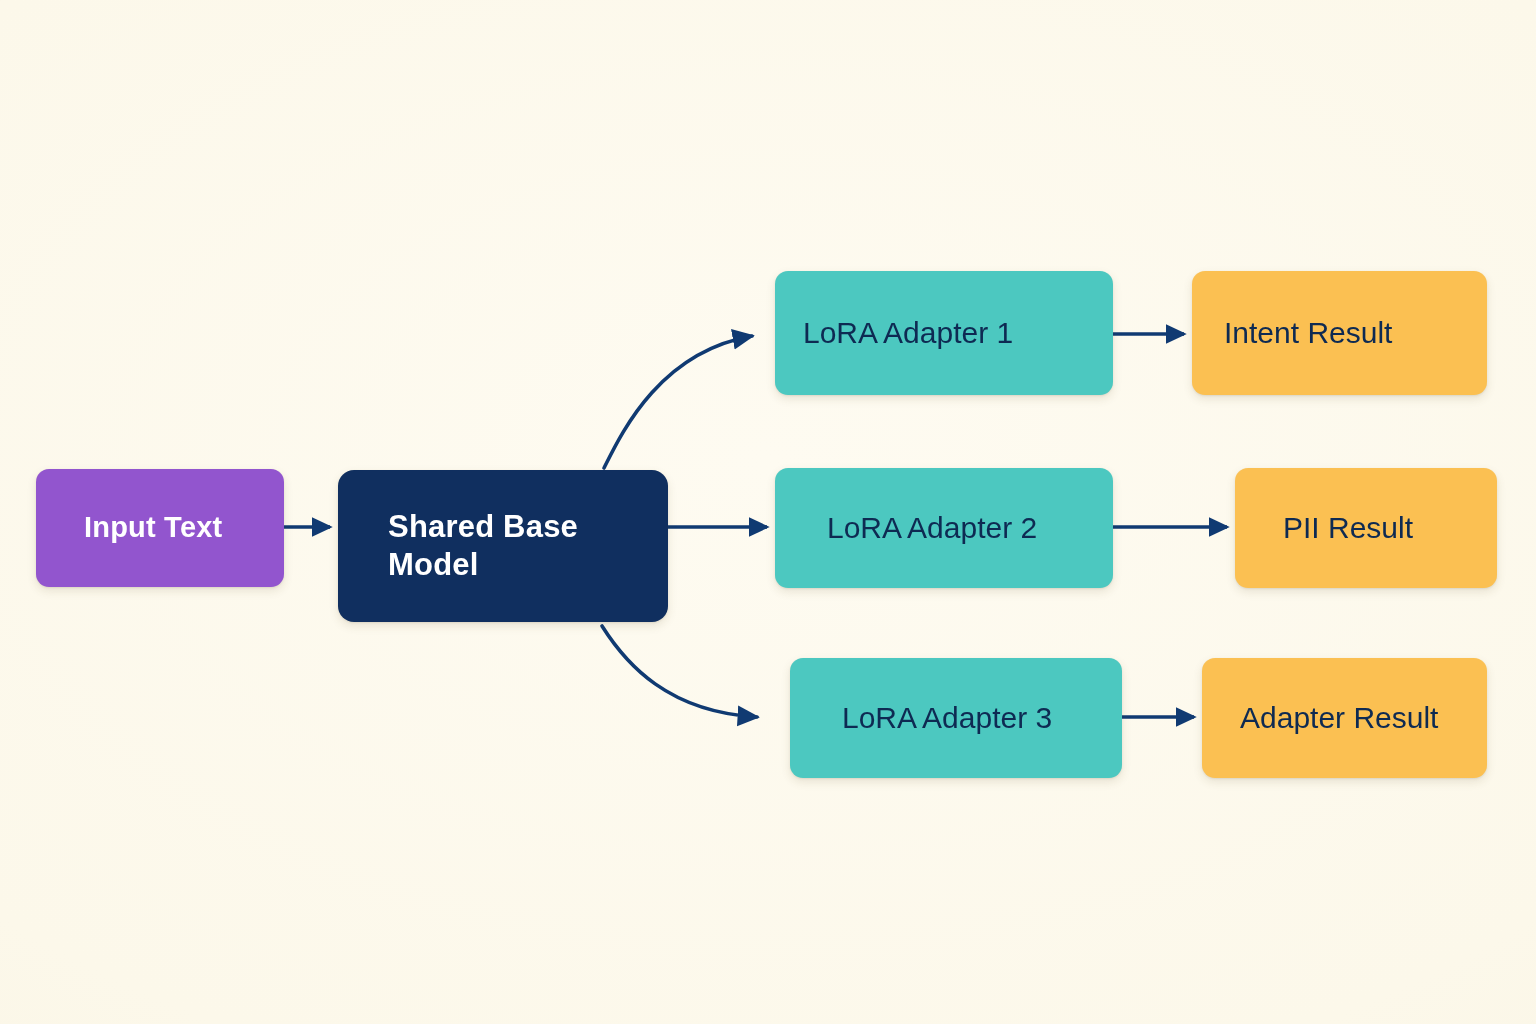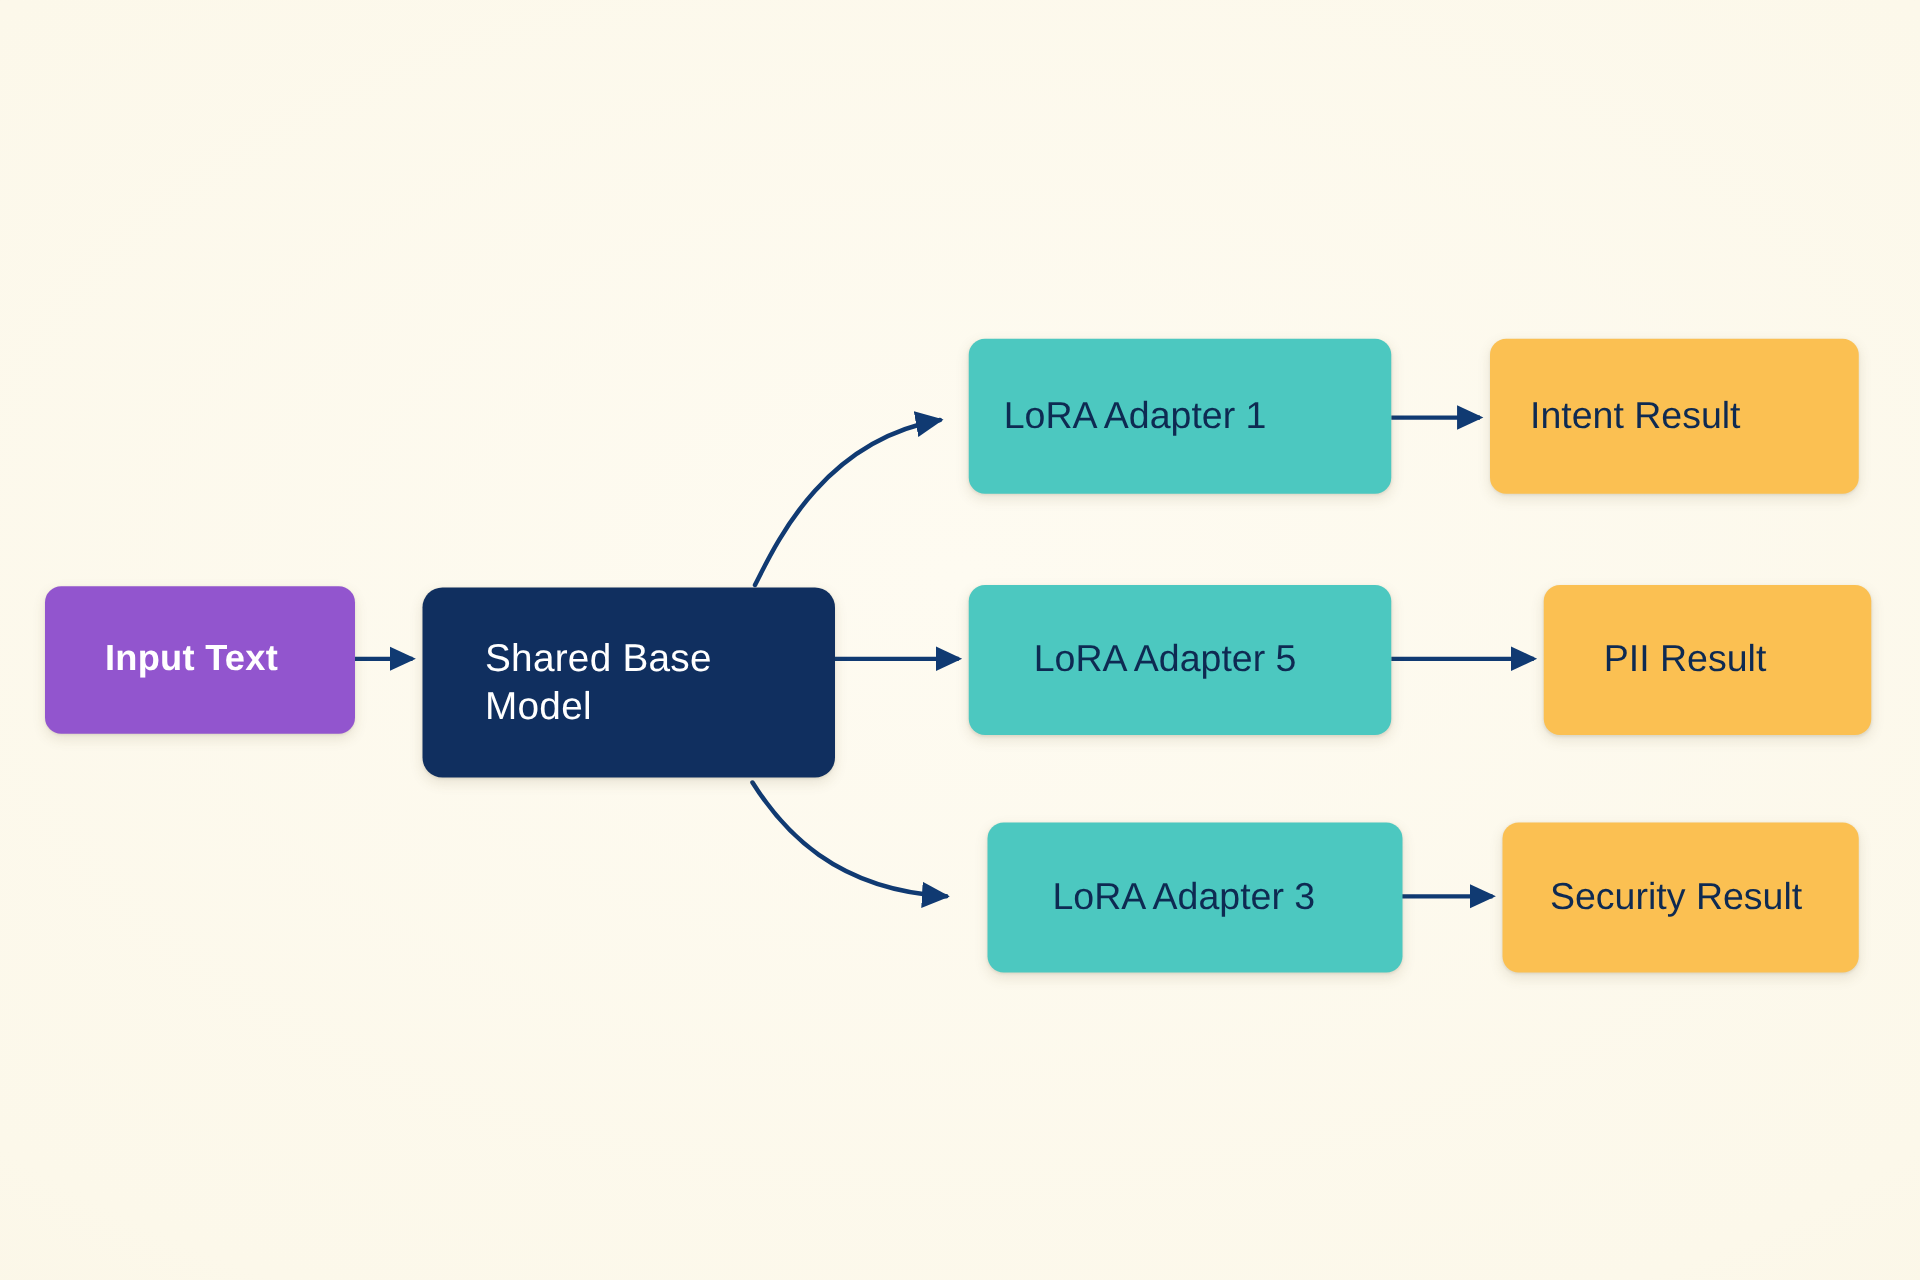--- a/index.html
+++ b/index.html
@@ -74,21 +74,21 @@
     background: #FBC052;
     color: #0E2A52;
     border-radius: 13px;
   }
 
   
   #node-input          { left:36px;   top:469px; width:248px; height:118px;
                           padding-left:48px; font-size:29px; font-weight:600;
                           letter-spacing:.2px; }
   #node-base           { left:338px;  top:470px; width:330px; height:152px;
-                          padding-left:50px; font-size:31px; font-weight:400;
+                          padding-left:50px; font-size:31px; font-weight:700;
                           letter-spacing:.2px; }
   #node-adapter-1      { left:775px;  top:271px; width:338px; height:124px;
                           padding-left:28px; font-size:30px; font-weight:500; }
   #node-adapter-2      { left:775px;  top:468px; width:338px; height:120px;
                           padding-left:52px; font-size:30px; font-weight:500; }
   #node-adapter-3      { left:778px;  top:658px; width:332px; height:120px;
                           padding-left:52px; font-size:30px; font-weight:500;margin-left:12px; }
   #node-result-1       { left:1192px; top:271px; width:295px; height:124px;
                           padding-left:32px; font-size:30px; font-weight:500; }
   #node-result-2       { left:1235px; top:468px; width:262px; height:120px;
@@ -130,30 +130,30 @@
 <div class="node base" id="node-base">
   <span class="label">Shared Base
 Model</span>
 </div>
 
 <div class="node adapter" id="node-adapter-1">
   <span class="label">LoRA Adapter 1</span>
 </div>
 
 <div class="node adapter" id="node-adapter-2">
-  <span class="label">LoRA Adapter 5</span>
+  <span class="label">LoRA Adapter 2</span>
 </div>
 
 <div class="node adapter" id="node-adapter-3">
   <span class="label">LoRA Adapter 3</span>
 </div>
 
 <div class="node result" id="node-result-1">
   <span class="label">Intent Result</span>
 </div>
 
 <div class="node result" id="node-result-2">
   <span class="label">PII Result</span>
 </div>
 
 <div class="node result" id="node-result-3">
-  <span class="label">Security Result</span>
+  <span class="label">Adapter Result</span>
 </div>
 
 </body></html>

